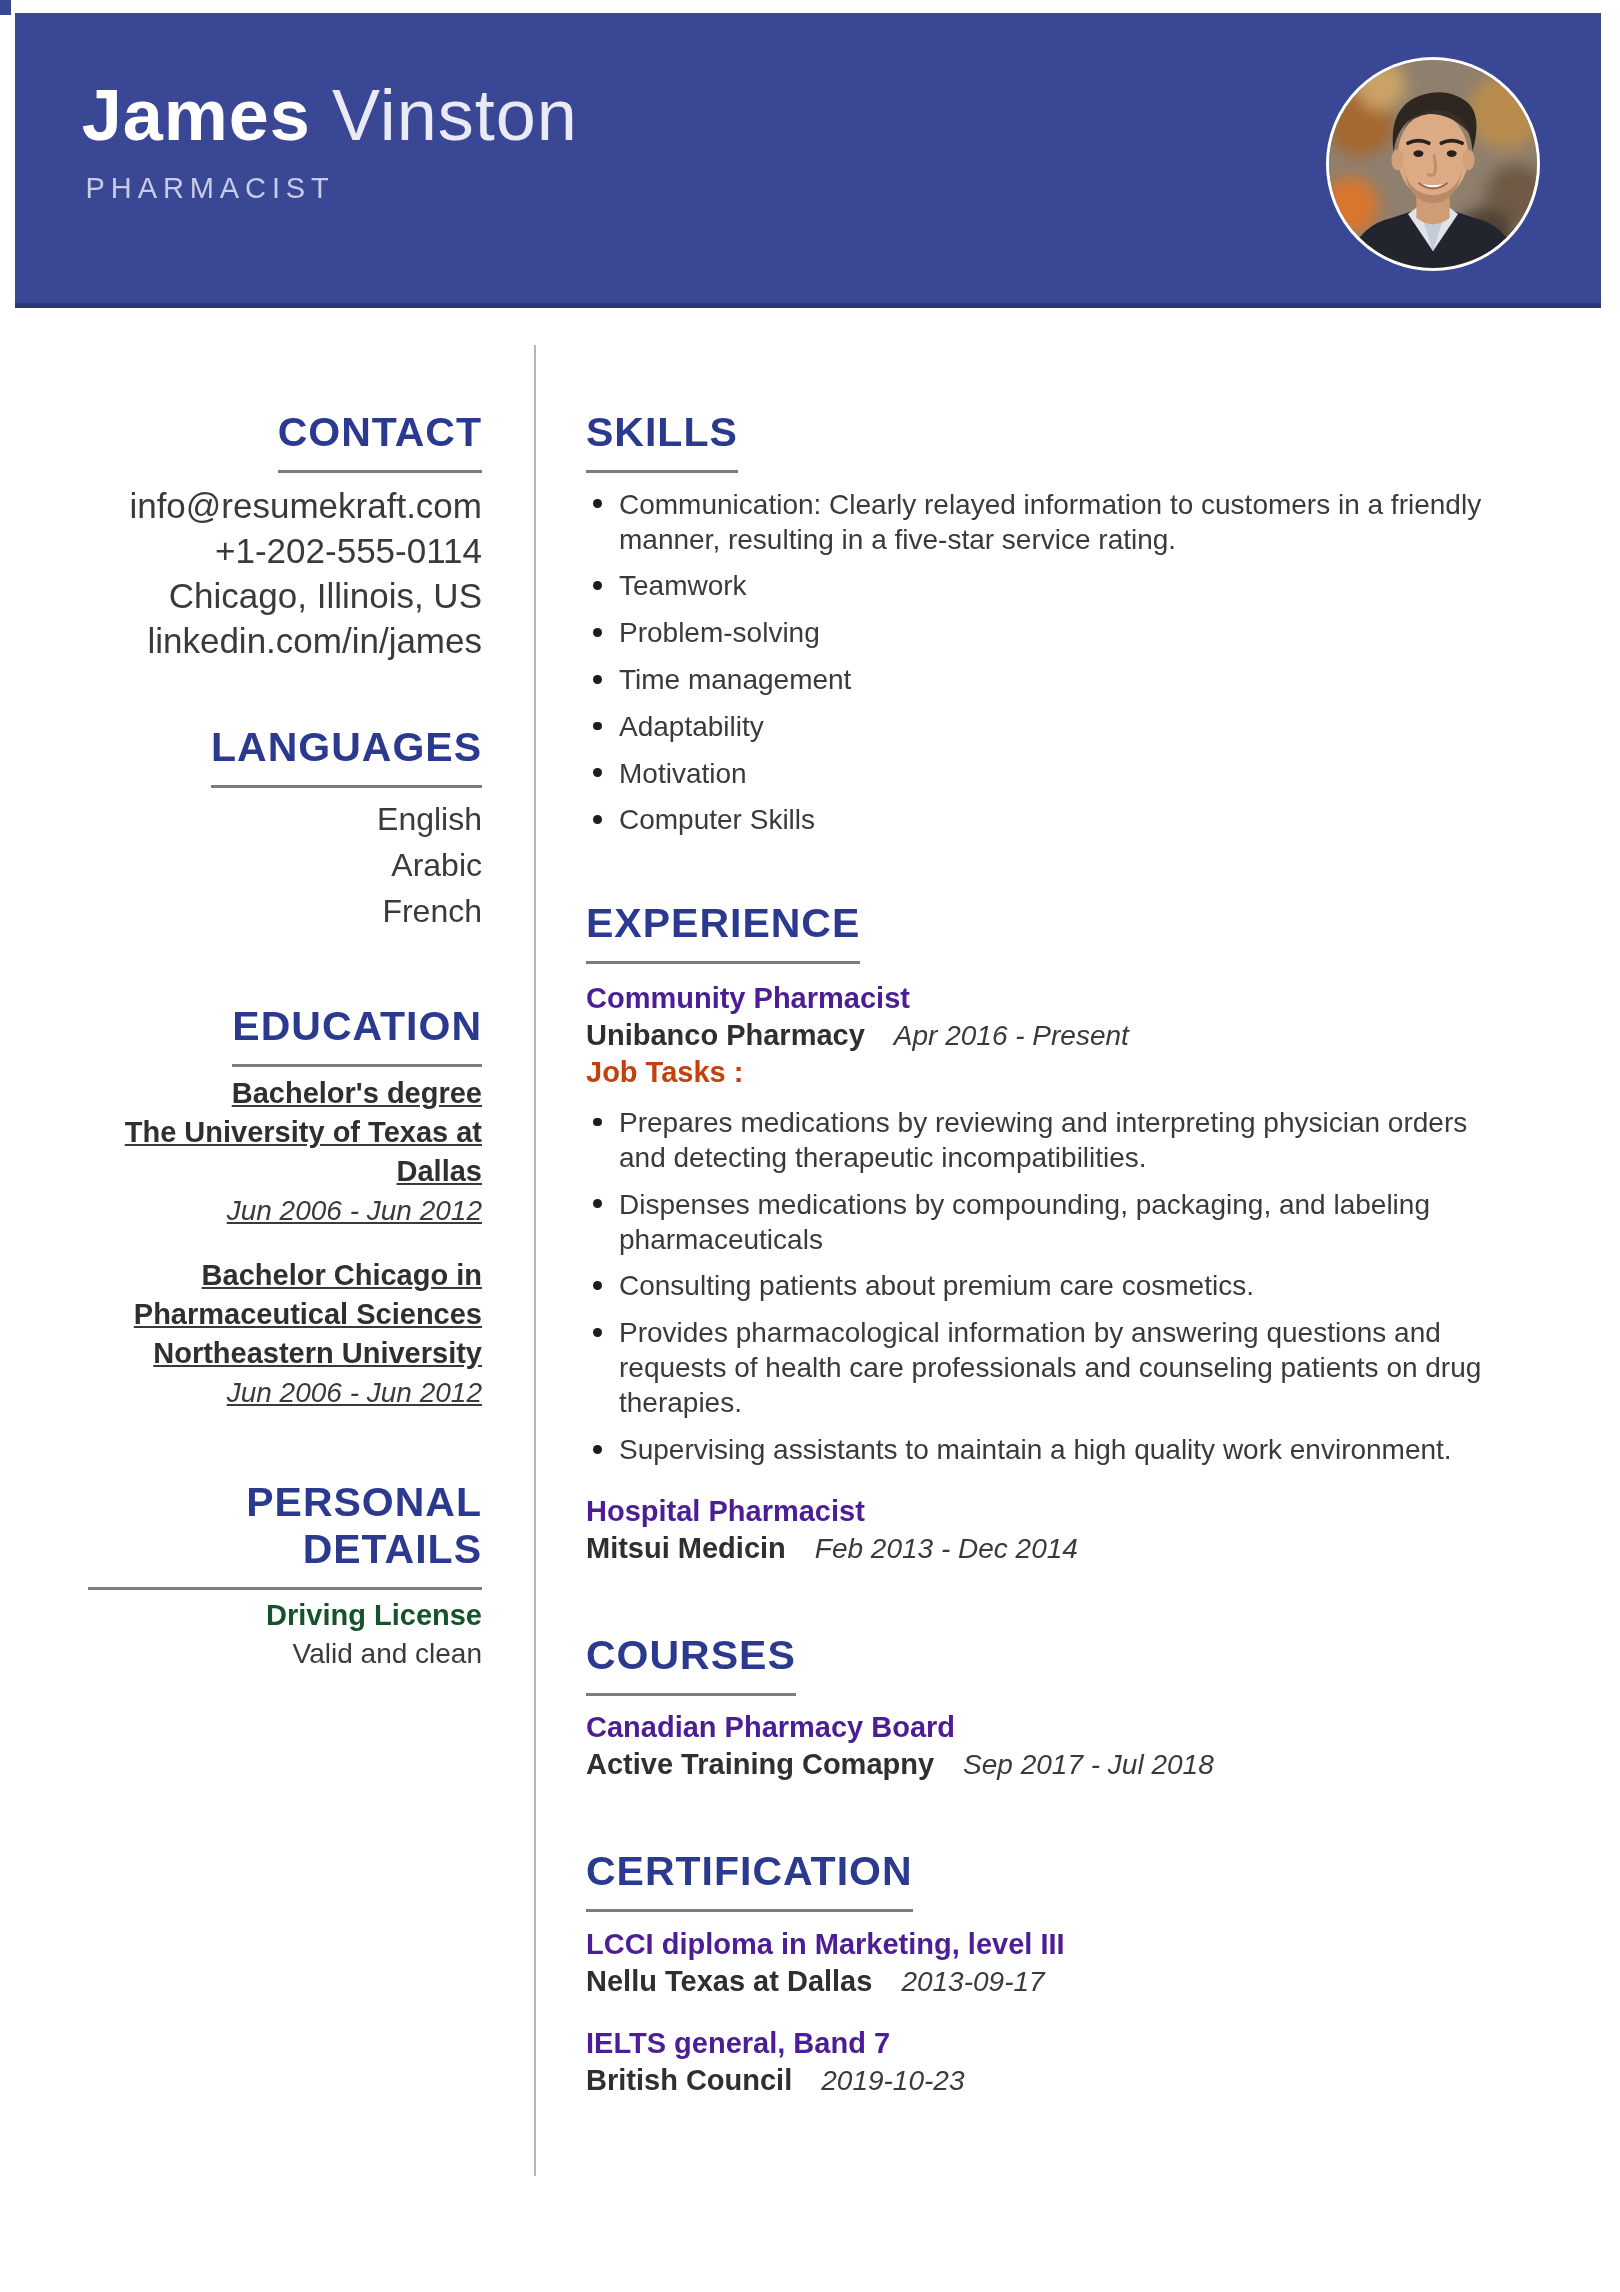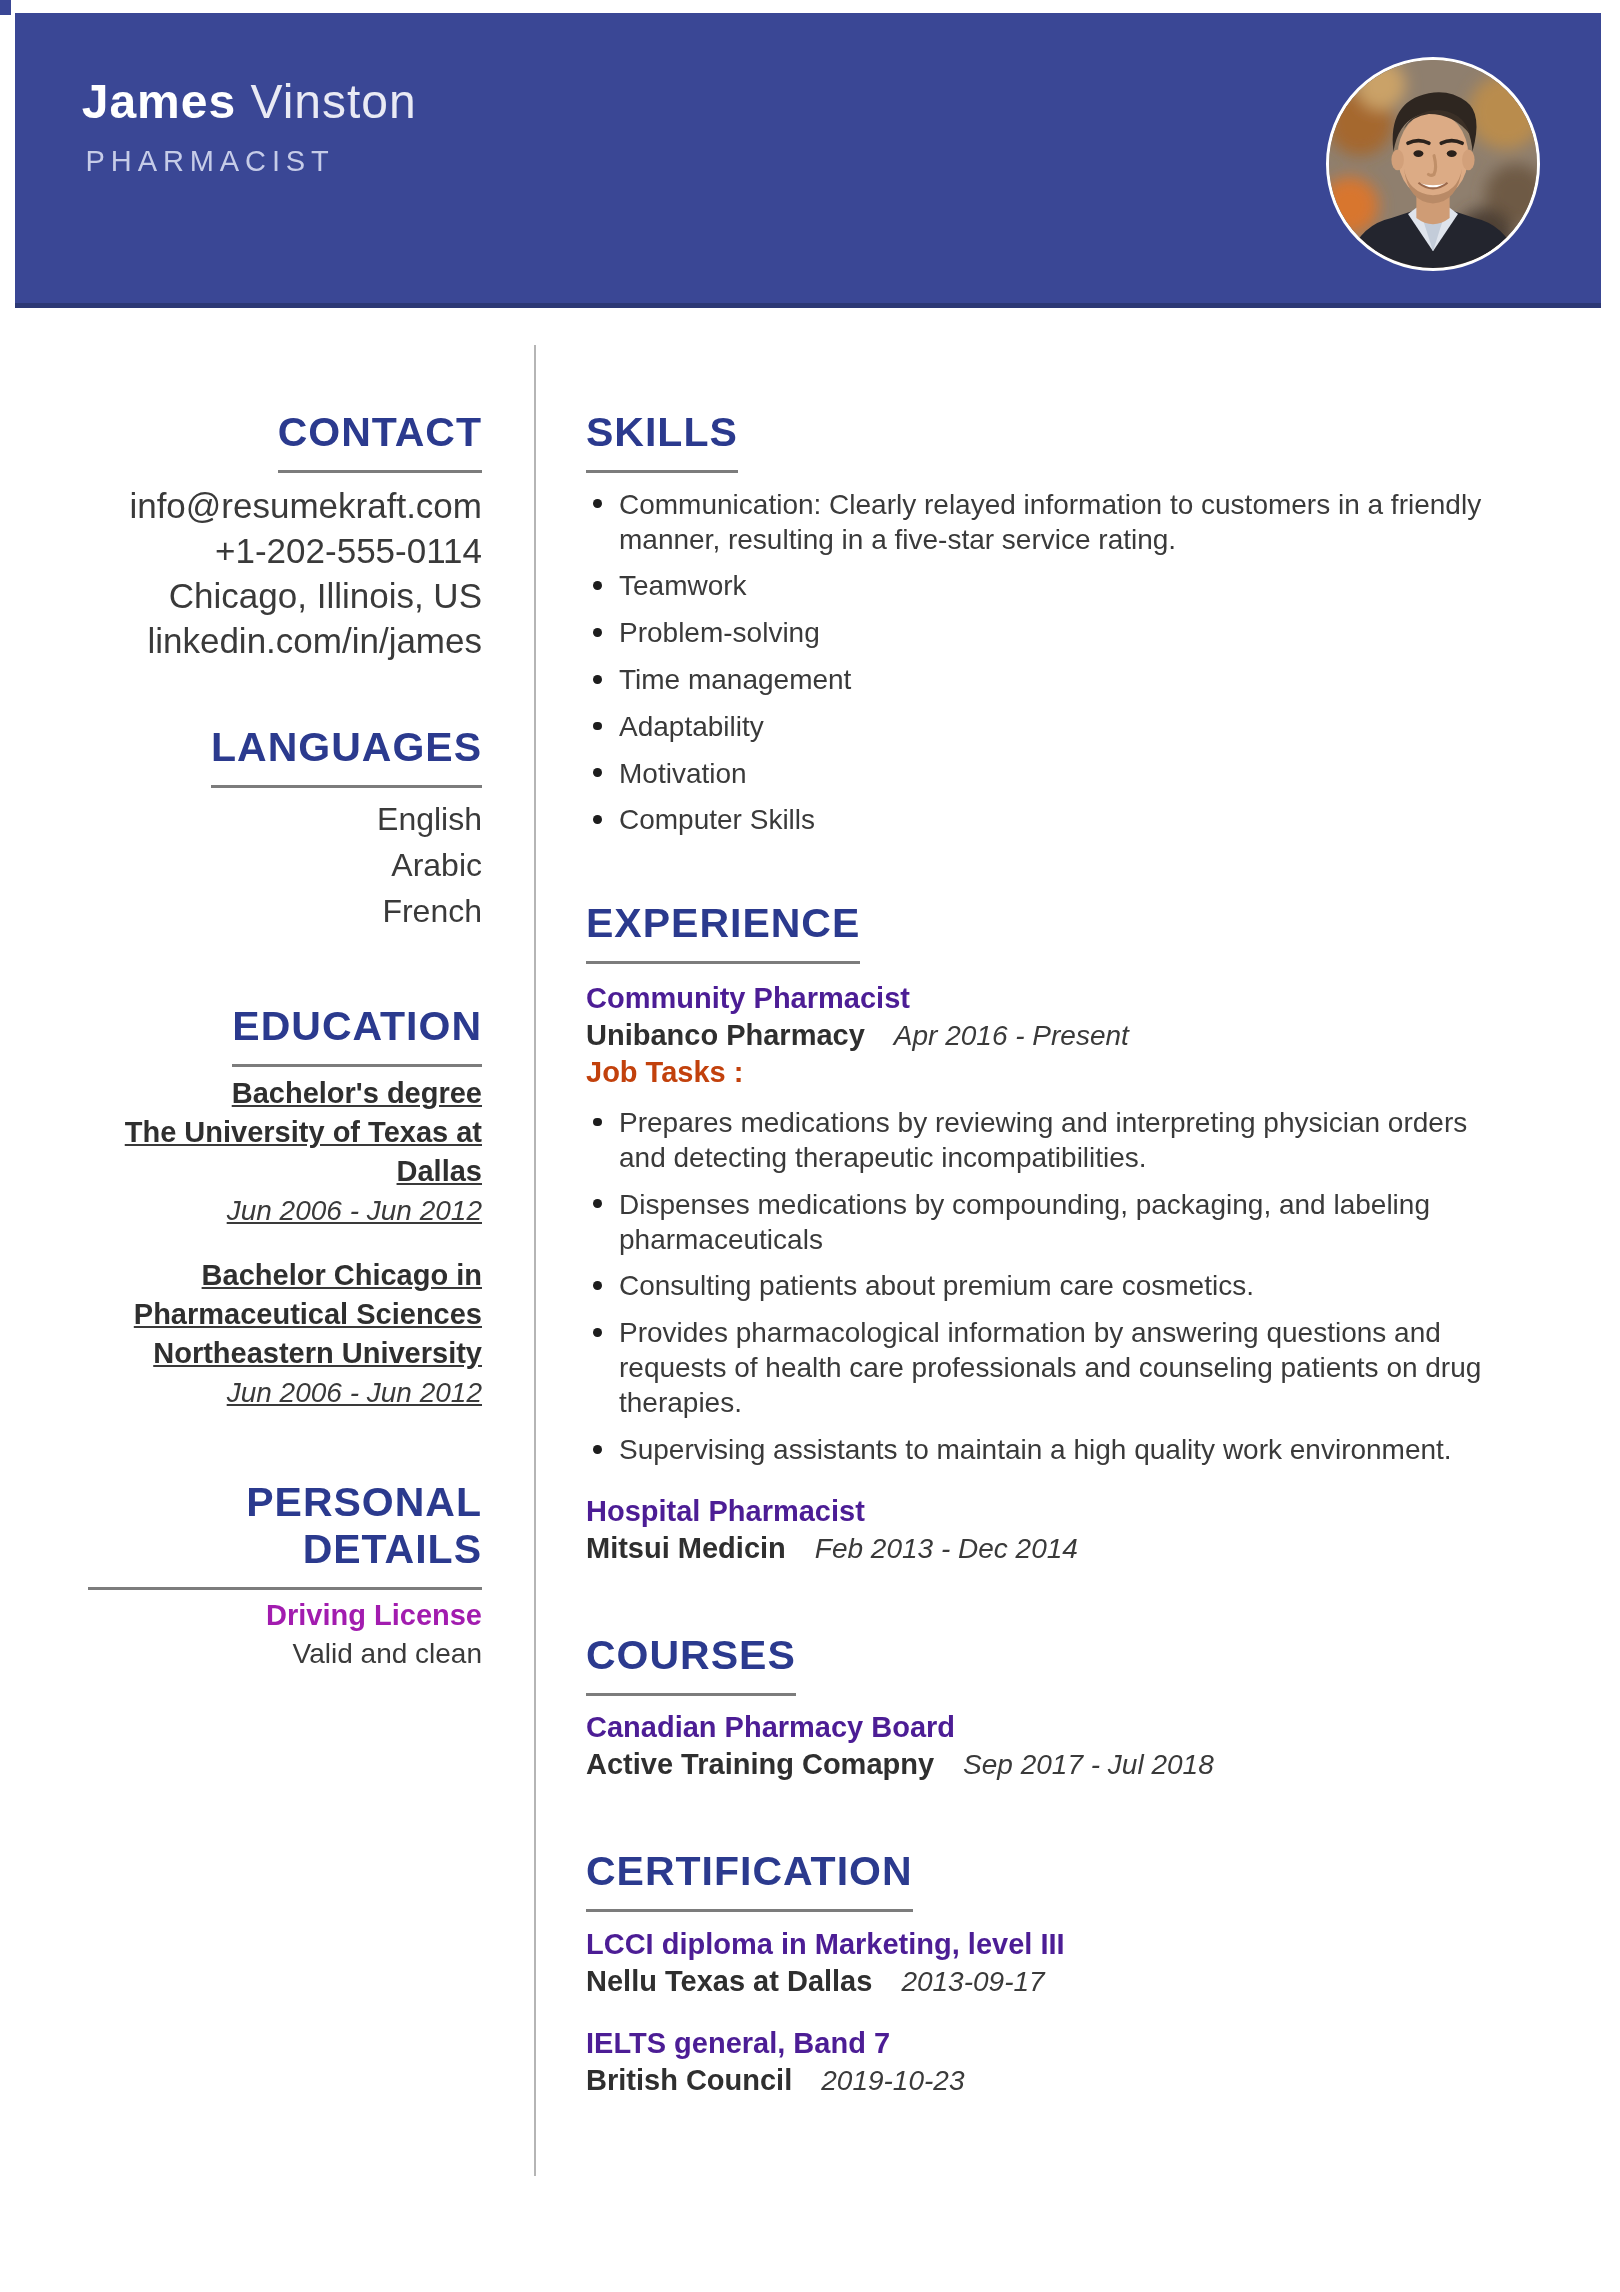--- a/index.html
+++ b/index.html
@@ -10,21 +10,21 @@
     font-family:"Liberation Sans","DejaVu Sans",sans-serif;
     color:#3a3a3a;
   }
   
   .corner-mark { position:absolute; left:0; top:0; width:10.8px; height:14.7px; background:#3a4795; }
   .band {
     position:absolute; left:14.7px; top:12.7px; width:1586px; height:295px;
     background:#3a4795; border-bottom:5.9px solid #2c3875;
   }
   .name-block { position:absolute; left:67px; top:61px; }
-  .name { font-size:48px; line-height:1.15; color:#ffffff; font-weight:700; letter-spacing:1px; white-space:nowrap; }
+  .name { font-size:72px; line-height:1.15; color:#ffffff; font-weight:700; letter-spacing:1px; white-space:nowrap; }
   .name .last { font-weight:300; color:#e9eaf4; }
   .role { margin-top:15.7px; margin-left:3.9px; font-size:29px; letter-spacing:5.9px; color:#c6cce8; font-weight:400; }
   .avatar {
     position:absolute; right:61px; top:44px; width:214px; height:214px;
     border-radius:50%; border:3.9px solid #ffffff; overflow:hidden; background:#8a7a6a;
   }
   .avatar svg { display:block; width:100%; height:100%; }
   
   .vdivider { position:absolute; left:534px; top:345px; width:2px; height:1831px; background:#b5b5b5; }
   .sidebar { position:absolute; left:88px; top:333px; width:394px; padding-top:76px; text-align:right; }
@@ -38,21 +38,21 @@
   .side-sec.education { margin-top:69px; }
   .side-sec.personal  { margin-top:67px; }
   .plain-list { list-style:none; margin-top:9.8px; }
   .contact-item { font-size:35px; line-height:45px; }
   .lang-list { margin-top:7.8px; }
   .lang-item { font-size:32px; line-height:46px; }
   .edu-entry { margin-top:7.8px;text-decoration:underline; }
   .edu-entry + .edu-entry { margin-top:25.5px; }
   .edu-degree, .edu-school { font-weight:700; font-size:29px; line-height:39px; color:#2f2f2f; }
   .edu-date { font-style:italic; font-size:28px; line-height:39px; }
-  .pd-label { margin-top:5.9px; font-weight:700; font-size:29px; line-height:39px; color:#a21caf; }
+  .pd-label { margin-top:5.9px; font-weight:700; font-size:29px; line-height:39px; color:#14532d; }
   .pd-value { font-size:28px; line-height:37px; }
   
   .main-sec.experience { margin-top:63px; }
   .main-sec.courses, .main-sec.certification { margin-top:65px; }
   .bullet-list { list-style:none; margin-top:13.7px; }
   .bullet-list li {
     position:relative; padding-left:33px; font-size:28px; line-height:35px; margin-bottom:11.8px;
   }
   .bullet-list li::before {
     content:""; position:absolute; left:6.9px; top:12.7px; width:8.8px; height:8.8px;

